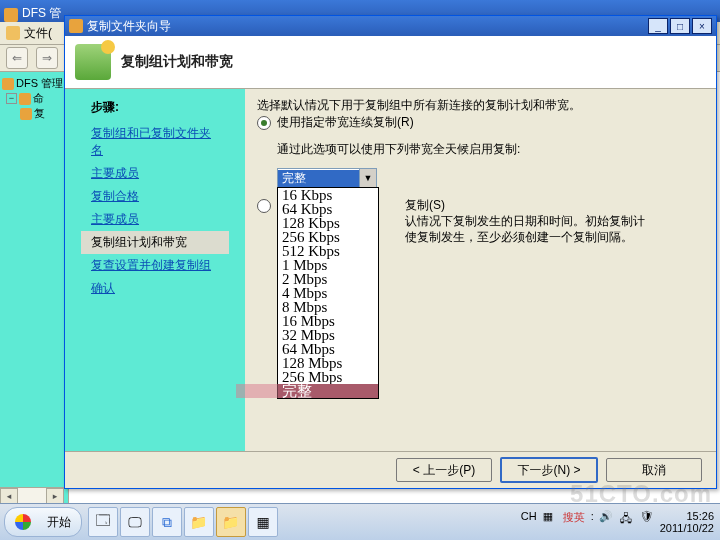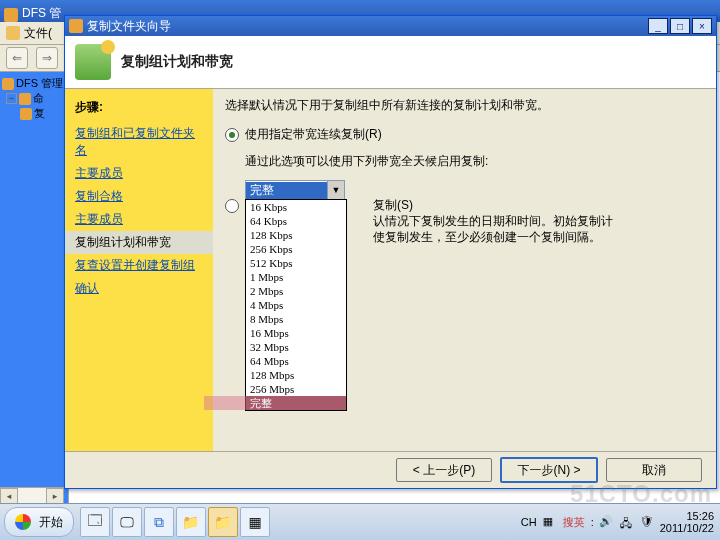--- a/index.html
+++ b/index.html
@@ -4,69 +4,69 @@
 <style>
 body{margin:0;font-family:"Microsoft YaHei",Tahoma,sans-serif;font-size:12px;background:#3a6ea5;width:720px;height:540px;overflow:hidden;position:relative}
 .bg-window{position:absolute;top:0;left:0;width:720px;height:504px;background:#ece9d8}
 .bg-titlebar{height:22px;background:linear-gradient(#3b78d8,#2a5db8);color:#fff;display:flex;align-items:flex-end;padding:0 4px;font-size:12px}
 .bg-titlebar .ico{width:14px;height:14px;background:#e8a33d;margin-right:4px;border-radius:2px}
 .bg-menubar{height:22px;background:#ece9d8;border-bottom:1px solid #aca899;display:flex;align-items:center;padding:0 6px;gap:4px}
 .bg-menubar .ico{width:14px;height:14px;background:#f0c060;border-radius:2px}
 .bg-toolbar{height:26px;background:#ece9d8;border-bottom:1px solid #aca899;display:flex;align-items:center;gap:8px;padding:0 6px}
 .bg-toolbar .arrow{width:20px;height:20px;border:1px solid #aca899;border-radius:3px;display:flex;align-items:center;justify-content:center;color:#777;background:#f5f3ea}
 .bg-body{display:flex;height:calc(504px - 22px - 22px - 26px)}
-.bg-tree{width:64px;border-right:1px solid #aca899;background:#3b82f6;padding:4px 2px;font-size:11px}
+.bg-tree{width:64px;border-right:1px solid #aca899;background:#5eead4;padding:4px 2px;font-size:11px}
 .tree-row{display:flex;align-items:center;gap:2px;white-space:nowrap;overflow:hidden}
 .tree-toggle{width:9px;height:9px;border:1px solid #919191;display:flex;align-items:center;justify-content:center;font-size:9px;line-height:1;color:#333}
 .tree-ico{width:12px;height:12px;background:#e8a33d;border-radius:2px}
 .bg-content{flex:1;background:#fff}
 .bg-scroll{position:absolute;left:0;bottom:0;width:64px;height:16px;background:#ece9d8;border-top:1px solid #aca899;display:flex}
 .bg-scroll .btn{width:16px;height:14px;background:#ece9d8;border:1px solid #aca899;display:flex;align-items:center;justify-content:center;font-size:9px;color:#555}
 .bg-scroll .track{flex:1;background:#f5f3ea}
 
 .wizard{position:absolute;top:15px;left:64px;width:651px;height:472px;background:#ece9d8;border:1px solid #0054e3;box-shadow:2px 2px 4px rgba(0,0,0,.3)}
 .wiz-titlebar{height:20px;background:linear-gradient(#3b78d8,#2a5db8);color:#fff;display:flex;align-items:center;padding:0 4px}
 .wiz-titlebar .ico{width:14px;height:14px;background:#e8a33d;margin-right:4px;border-radius:2px}
 .wiz-titlebar .spacer{flex:1}
 .wiz-titlebar .ctl{width:18px;height:14px;background:#d6e5fa;border:1px solid #0a246a;margin-left:2px;display:flex;align-items:center;justify-content:center;font-size:10px;color:#0a246a;font-family:Arial}
 .wiz-header{height:52px;background:#fff;border-bottom:1px solid #aca899;display:flex;align-items:center;padding:0 10px;gap:10px}
 .wiz-header .hico{width:36px;height:36px;background:linear-gradient(#9fd37a,#5aa83a);border-radius:4px;position:relative}
 .wiz-header .hico:after{content:"";position:absolute;top:-4px;right:-4px;width:14px;height:14px;background:#f6c944;border-radius:50%}
 .wiz-header h1{font-size:14px;font-weight:bold;margin:0;color:#222}
 .wiz-body{display:flex;height:362px}
-.wiz-nav{width:148px;padding:8px 0;background:#fde047;border-right:0}
+.wiz-nav{width:148px;padding:8px 16px;background:#5eead4;border-right:0}
 .wiz-nav .hdr{font-weight:bold;padding:2px 10px;margin-bottom:4px}
 .wiz-nav .step{padding:3px 10px;color:#0b4db5;text-decoration:underline;cursor:pointer}
 .wiz-nav .step.current{background:#dcdccf;color:#000;text-decoration:none}
 .wiz-content{flex:1;padding:8px 12px;position:relative}
-.desc{margin-bottom:12px}
+.desc{}
 .radio-row{display:flex;align-items:center;gap:6px;margin-bottom:10px}
 .radio{width:12px;height:12px;border:1px solid #5a5a5a;border-radius:50%;display:flex;align-items:center;justify-content:center;background:#fff}
 .radio.checked:after{content:"";width:6px;height:6px;background:#3a7d2e;border-radius:50%}
 .sub{margin-left:20px;margin-bottom:10px}
 .combo{position:relative;width:100px}
 .combo-box{height:18px;border:1px solid #7f9db9;background:#fff;display:flex;align-items:center}
 .combo-box .sel{flex:1;padding:0 4px;background:#316ac5;color:#fff}
 .combo-box .arrowbtn{width:16px;height:18px;background:#d4d0c8;border-left:1px solid #7f9db9;display:flex;align-items:center;justify-content:center;font-size:9px}
 .dropdown{position:absolute;top:19px;left:0;width:100px;border:1px solid #000;background:#fff;z-index:10}
-.dropdown .opt{padding:0 4px;font-family:Tahoma;font-size:11px;line-height:14px;white-space:nowrap}
+.dropdown .opt{padding:0 4px;font-family:Tahoma;font-size:15px;line-height:14px;white-space:nowrap}
 .dropdown .opt.hl{background:#a85a6a;color:#fff;position:relative}
 .dropdown .opt.hl:after{content:"";position:absolute;top:0;bottom:0;left:-42px;width:42px;background:rgba(215,120,140,.5)}
 .other-radio{position:absolute;left:12px;top:110px;display:flex;align-items:center;gap:6px}
 .other-text{position:absolute;left:160px;top:108px;line-height:16px}
 .wiz-footer{height:36px;border-top:1px solid #aca899;display:flex;align-items:center;justify-content:flex-end;gap:8px;padding:0 14px}
 .wbtn{min-width:78px;height:22px;background:#ece9d8;border:1px solid #7a7a7a;border-radius:2px;padding:0 8px;display:flex;align-items:center;justify-content:center;cursor:pointer}
 .wbtn.default{border:2px solid #3169c6;height:22px}
 .taskbar{position:absolute;bottom:0;left:0;width:720px;height:36px;background:linear-gradient(#dce4ee,#bcd0e8);border-top:1px solid #7a95b8;display:flex;align-items:center}
-.start{height:28px;padding:0 10px;display:flex;align-items:center;gap:8px;background:linear-gradient(#f5f9fd,#d2e1f1);border:1px solid #9ab3d5;border-radius:13px;margin-left:4px;cursor:pointer}
+.start{height:28px;padding:0 10px;display:flex;align-items:center;gap:16px;background:linear-gradient(#f5f9fd,#d2e1f1);border:1px solid #9ab3d5;border-radius:13px;margin-left:4px;cursor:pointer}
 .start .logo{width:16px;height:16px;background:conic-gradient(#e33 0 25%,#3a3 0 50%,#36e 0 75%,#fc0 0);border-radius:50%}
 .ql{display:flex;gap:2px;margin-left:6px}
 .ql .item{width:28px;height:28px;border:1px solid #9ab3d5;background:#e9f1fb;border-radius:2px;display:flex;align-items:center;justify-content:center;font-size:14px}
 .ql .item.active{background:#f5e0a8;border-color:#c59a3d}
-.tray{margin-left:auto;display:flex;align-items:center;gap:6px;padding:0 6px;font-size:11px}
+.tray{margin-left:auto;display:flex;gap:6px;padding:0 6px;font-size:11px}
 .tray .ic{width:14px;height:14px}
 .tray .clock{text-align:right;line-height:12px}
 .watermark{position:absolute;right:8px;bottom:32px;font-size:24px;font-weight:bold;color:rgba(120,120,120,.25);letter-spacing:1px}
 </style>
 </head>
 <body>
 
 <div class="bg-window">
   <div class="bg-titlebar">
     <span class="ico"></span>

